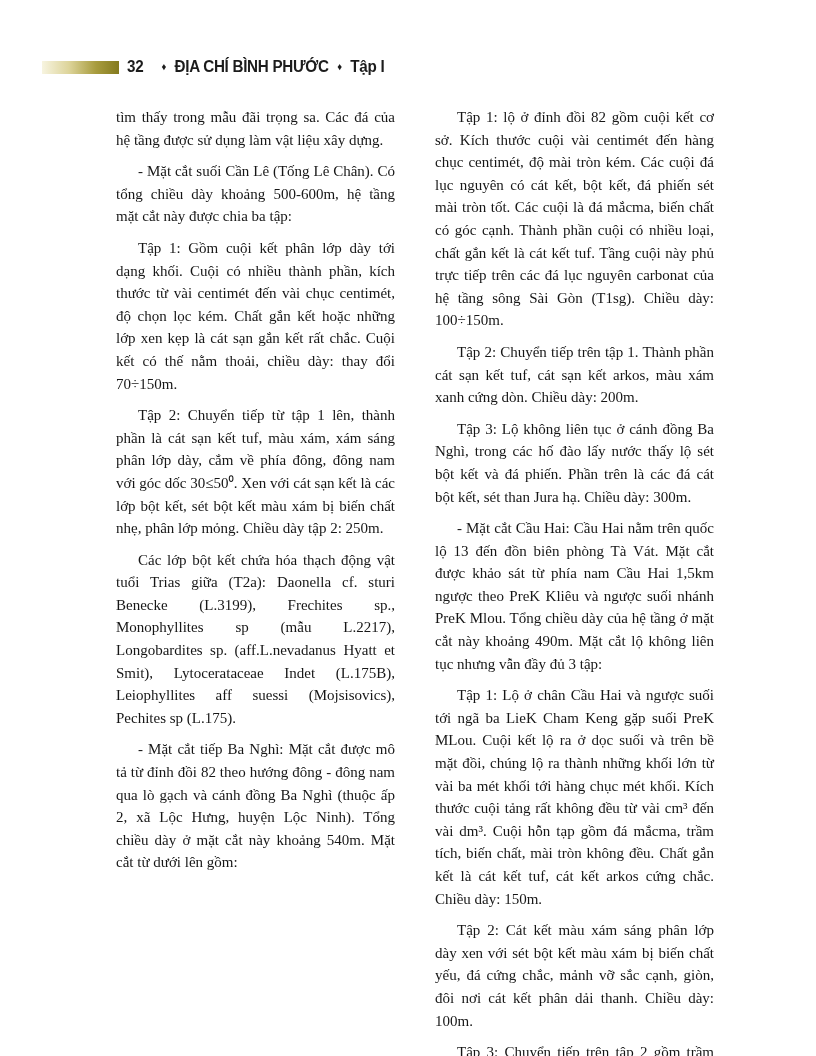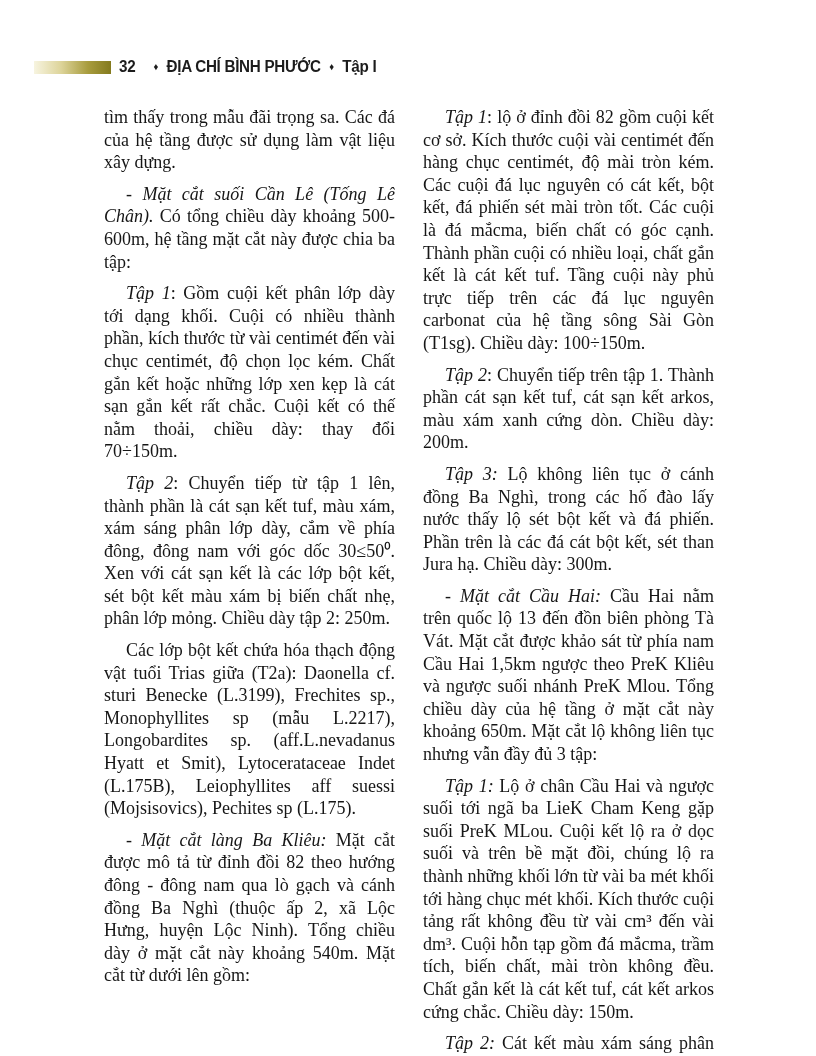--- a/index.html
+++ b/index.html
@@ -13,21 +13,21 @@
     height: 1056px;
     background: #ffffff;
     overflow: hidden;
     font-family: "Liberation Serif", serif;
     color: #161616;
   }
   
   .page-header {
     position: absolute;
     top: 57px;
-    left: 34px;
+    left: 42px;
     height: 20px;
     display: flex;
     align-items: center;
     white-space: nowrap;
   }
   .header-bar {
     width: 77px;
     height: 13px;
     margin-right: 8px;
     background: linear-gradient(90deg, #f7f4e0 0%, #ddd49a 35%, #a89c3e 70%, #847a1e 100%);
@@ -57,28 +57,28 @@
     left: 104px;
     top: 106px;
     width: 610px;
     display: flex;
     column-gap: 28px;
   }
   .col {
     width: 291px;
   }
   .col p {
-    margin: 0 0 9px 0;
-    font-size: 18px;
+    margin: 0 0 9px 12px;
+    font-size: 15px;
     line-height: 22.6px;
     text-align: justify;
     text-indent: 22px;
   }
   .col p.noindent { text-indent: 0; }
-  .em { font-style: italic; }
+  .em { }
 </style>
 </head>
 <body>
 
 <div class="page">
 
   <div class="page-header">
     <div class="header-bar"></div>
     <div class="header-text">
       <span class="header-page-num">32</span>
@@ -89,26 +89,26 @@
     </div>
   </div>
 
   <div class="columns">
     <div class="col">
         <p class="noindent"><span>tìm thấy trong mẫu đãi trọng sa. Các đá của hệ tầng được sử dụng làm vật liệu xây dựng.</span></p>
         <p><span>- </span><span class="em">Mặt cắt suối Cần Lê (Tống Lê Chân).</span><span> Có tổng chiều dày khoảng 500-600m, hệ tầng mặt cắt này được chia ba tập:</span></p>
         <p><span class="em">Tập 1</span><span>: Gồm cuội kết phân lớp dày tới dạng khối. Cuội có nhiều thành phần, kích thước từ vài centimét đến vài chục centimét, độ chọn lọc kém. Chất gắn kết hoặc những lớp xen kẹp là cát sạn gắn kết rất chắc. Cuội kết có thế nằm thoải, chiều dày: thay đổi 70÷150m.</span></p>
         <p><span class="em">Tập 2</span><span>: Chuyển tiếp từ tập 1 lên, thành phần là cát sạn kết tuf, màu xám, xám sáng phân lớp dày, cắm về phía đông, đông nam với góc dốc 30≤50⁰. Xen với cát sạn kết là các lớp bột kết, sét bột kết màu xám bị biến chất nhẹ, phân lớp mỏng. Chiều dày tập 2: 250m.</span></p>
         <p><span>Các lớp bột kết chứa hóa thạch động vật tuổi Trias giữa (T2a): Daonella cf. sturi Benecke (L.3199), Frechites sp., Monophyllites sp (mẫu L.2217), Longobardites sp. (aff.L.nevadanus Hyatt et Smit), Lytocerataceae Indet (L.175B), Leiophyllites aff suessi (Mojsisovics), Pechites sp (L.175).</span></p>
-        <p><span>- </span><span class="em">Mặt cắt làng Ba Kliêu:</span><span> Mặt cắt được mô tả từ đỉnh đồi 82 theo hướng đông - đông nam qua lò gạch và cánh đồng Ba Nghì (thuộc ấp 2, xã Lộc Hưng, huyện Lộc Ninh). Tổng chiều dày ở mặt cắt này khoảng 540m. Mặt cắt từ dưới lên gồm:</span></p>
+        <p><span>- </span><span class="em">Mặt cắt tiếp Ba Nghì:</span><span> Mặt cắt được mô tả từ đỉnh đồi 82 theo hướng đông - đông nam qua lò gạch và cánh đồng Ba Nghì (thuộc ấp 2, xã Lộc Hưng, huyện Lộc Ninh). Tổng chiều dày ở mặt cắt này khoảng 540m. Mặt cắt từ dưới lên gồm:</span></p>
       </div>
     <div class="col">
         <p><span class="em">Tập 1</span><span>: lộ ở đỉnh đồi 82 gồm cuội kết cơ sở. Kích thước cuội vài centimét đến hàng chục centimét, độ mài tròn kém. Các cuội đá lục nguyên có cát kết, bột kết, đá phiến sét mài tròn tốt. Các cuội là đá mắcma, biến chất có góc cạnh. Thành phần cuội có nhiều loại, chất gắn kết là cát kết tuf. Tầng cuội này phủ trực tiếp trên các đá lục nguyên carbonat của hệ tầng sông Sài Gòn (T1sg). Chiều dày: 100÷150m.</span></p>
         <p><span class="em">Tập 2</span><span>: Chuyển tiếp trên tập 1. Thành phần cát sạn kết tuf, cát sạn kết arkos, màu xám xanh cứng dòn. Chiều dày: 200m.</span></p>
         <p><span class="em">Tập 3:</span><span> Lộ không liên tục ở cánh đồng Ba Nghì, trong các hố đào lấy nước thấy lộ sét bột kết và đá phiến. Phần trên là các đá cát bột kết, sét than Jura hạ. Chiều dày: 300m.</span></p>
-        <p><span>- </span><span class="em">Mặt cắt Cầu Hai:</span><span> Cầu Hai nằm trên quốc lộ 13 đến đồn biên phòng Tà Vát. Mặt cắt được khảo sát từ phía nam Cầu Hai 1,5km ngược theo PreK Kliêu và ngược suối nhánh PreK Mlou. Tổng chiều dày của hệ tầng ở mặt cắt này khoảng 650m. Mặt cắt lộ không liên tục nhưng vẫn đầy đủ 3 tập:</span></p>
+        <p><span>- </span><span class="em">Mặt cắt Cầu Hai:</span><span> Cầu Hai nằm trên quốc lộ 13 đến đồn biên phòng Tà Vát. Mặt cắt được khảo sát từ phía nam Cầu Hai 1,5km ngược theo PreK Kliêu và ngược suối nhánh PreK Mlou. Tổng chiều dày của hệ tầng ở mặt cắt này khoảng 490m. Mặt cắt lộ không liên tục nhưng vẫn đầy đủ 3 tập:</span></p>
         <p><span class="em">Tập 1:</span><span> Lộ ở chân Cầu Hai và ngược suối tới ngã ba LieK Cham Keng gặp suối PreK MLou. Cuội kết lộ ra ở dọc suối và trên bề mặt đồi, chúng lộ ra thành những khối lớn từ vài ba mét khối tới hàng chục mét khối. Kích thước cuội tảng rất không đều từ vài cm³ đến vài dm³. Cuội hỗn tạp gồm đá mắcma, trầm tích, biến chất, mài tròn không đều. Chất gắn kết là cát kết tuf, cát kết arkos cứng chắc. Chiều dày: 150m.</span></p>
-        <p><span class="em">Tập 2:</span><span> Cát kết màu xám sáng phân lớp dày xen với sét bột kết màu xám bị biến chất yếu, đá cứng chắc, mảnh vỡ sắc cạnh, giòn, đôi nơi cát kết phân dải thanh. Chiều dày: 200m.</span></p>
+        <p><span class="em">Tập 2:</span><span> Cát kết màu xám sáng phân lớp dày xen với sét bột kết màu xám bị biến chất yếu, đá cứng chắc, mảnh vỡ sắc cạnh, giòn, đôi nơi cát kết phân dải thanh. Chiều dày: 100m.</span></p>
         <p><span class="em">Tập 3:</span><span> Chuyển tiếp trên tập 2 gồm trầm tích</span></p>
       </div>
   </div>
 
 </div>
 
 </body></html>

